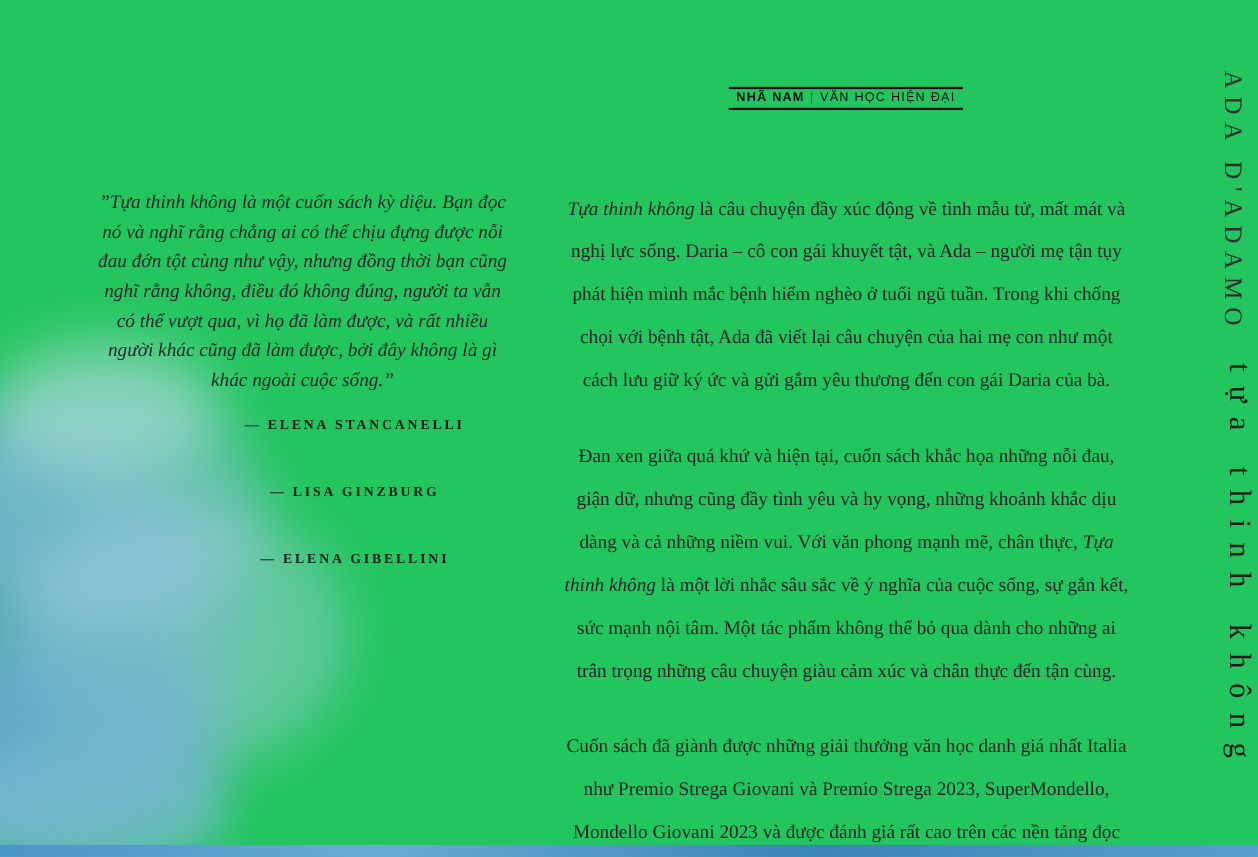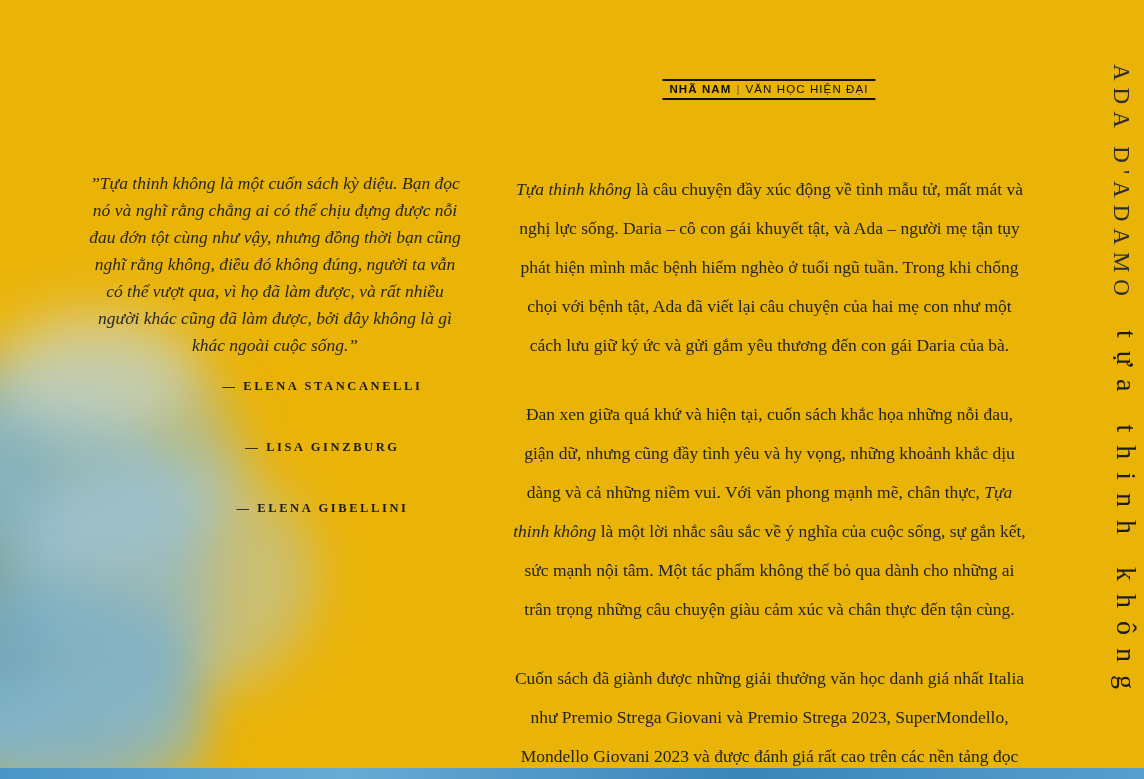--- a/index.html
+++ b/index.html
@@ -1,18 +1,18 @@
 <!DOCTYPE html>
 <html><head>
 <meta charset="utf-8">
 <style>
   html,body { margin:0; padding:0; background:#d9d9d9; }
   .page {
     position:relative; width:1144px; height:779px; margin:0 auto;
-    background:#eab308; overflow:hidden;
+    background:#22c55e; overflow:hidden;
     font-family:"Liberation Serif", serif; color:#1f1f1f;
   }
 
   
   .watercolor { position:absolute; left:0; top:312px; width:400px; height:467px; pointer-events:none; z-index:0; }
   .watercolor .blob { position:absolute; border-radius:50%; }
   .w1 { left:-110px; top:85px;  width:320px; height:360px; background:#5fa3cf; opacity:.60; filter:blur(26px); }
   .w2 { left:-50px;  top:30px;  width:290px; height:230px; background:#8fc0de; opacity:.50; filter:blur(24px); }
   .w3 { left:15px;   top:140px; width:300px; height:250px; background:#a9cde6; opacity:.48; filter:blur(26px); }
   .w4 { left:-80px;  top:270px; width:280px; height:210px; background:#6fadd4; opacity:.55; filter:blur(24px); }

